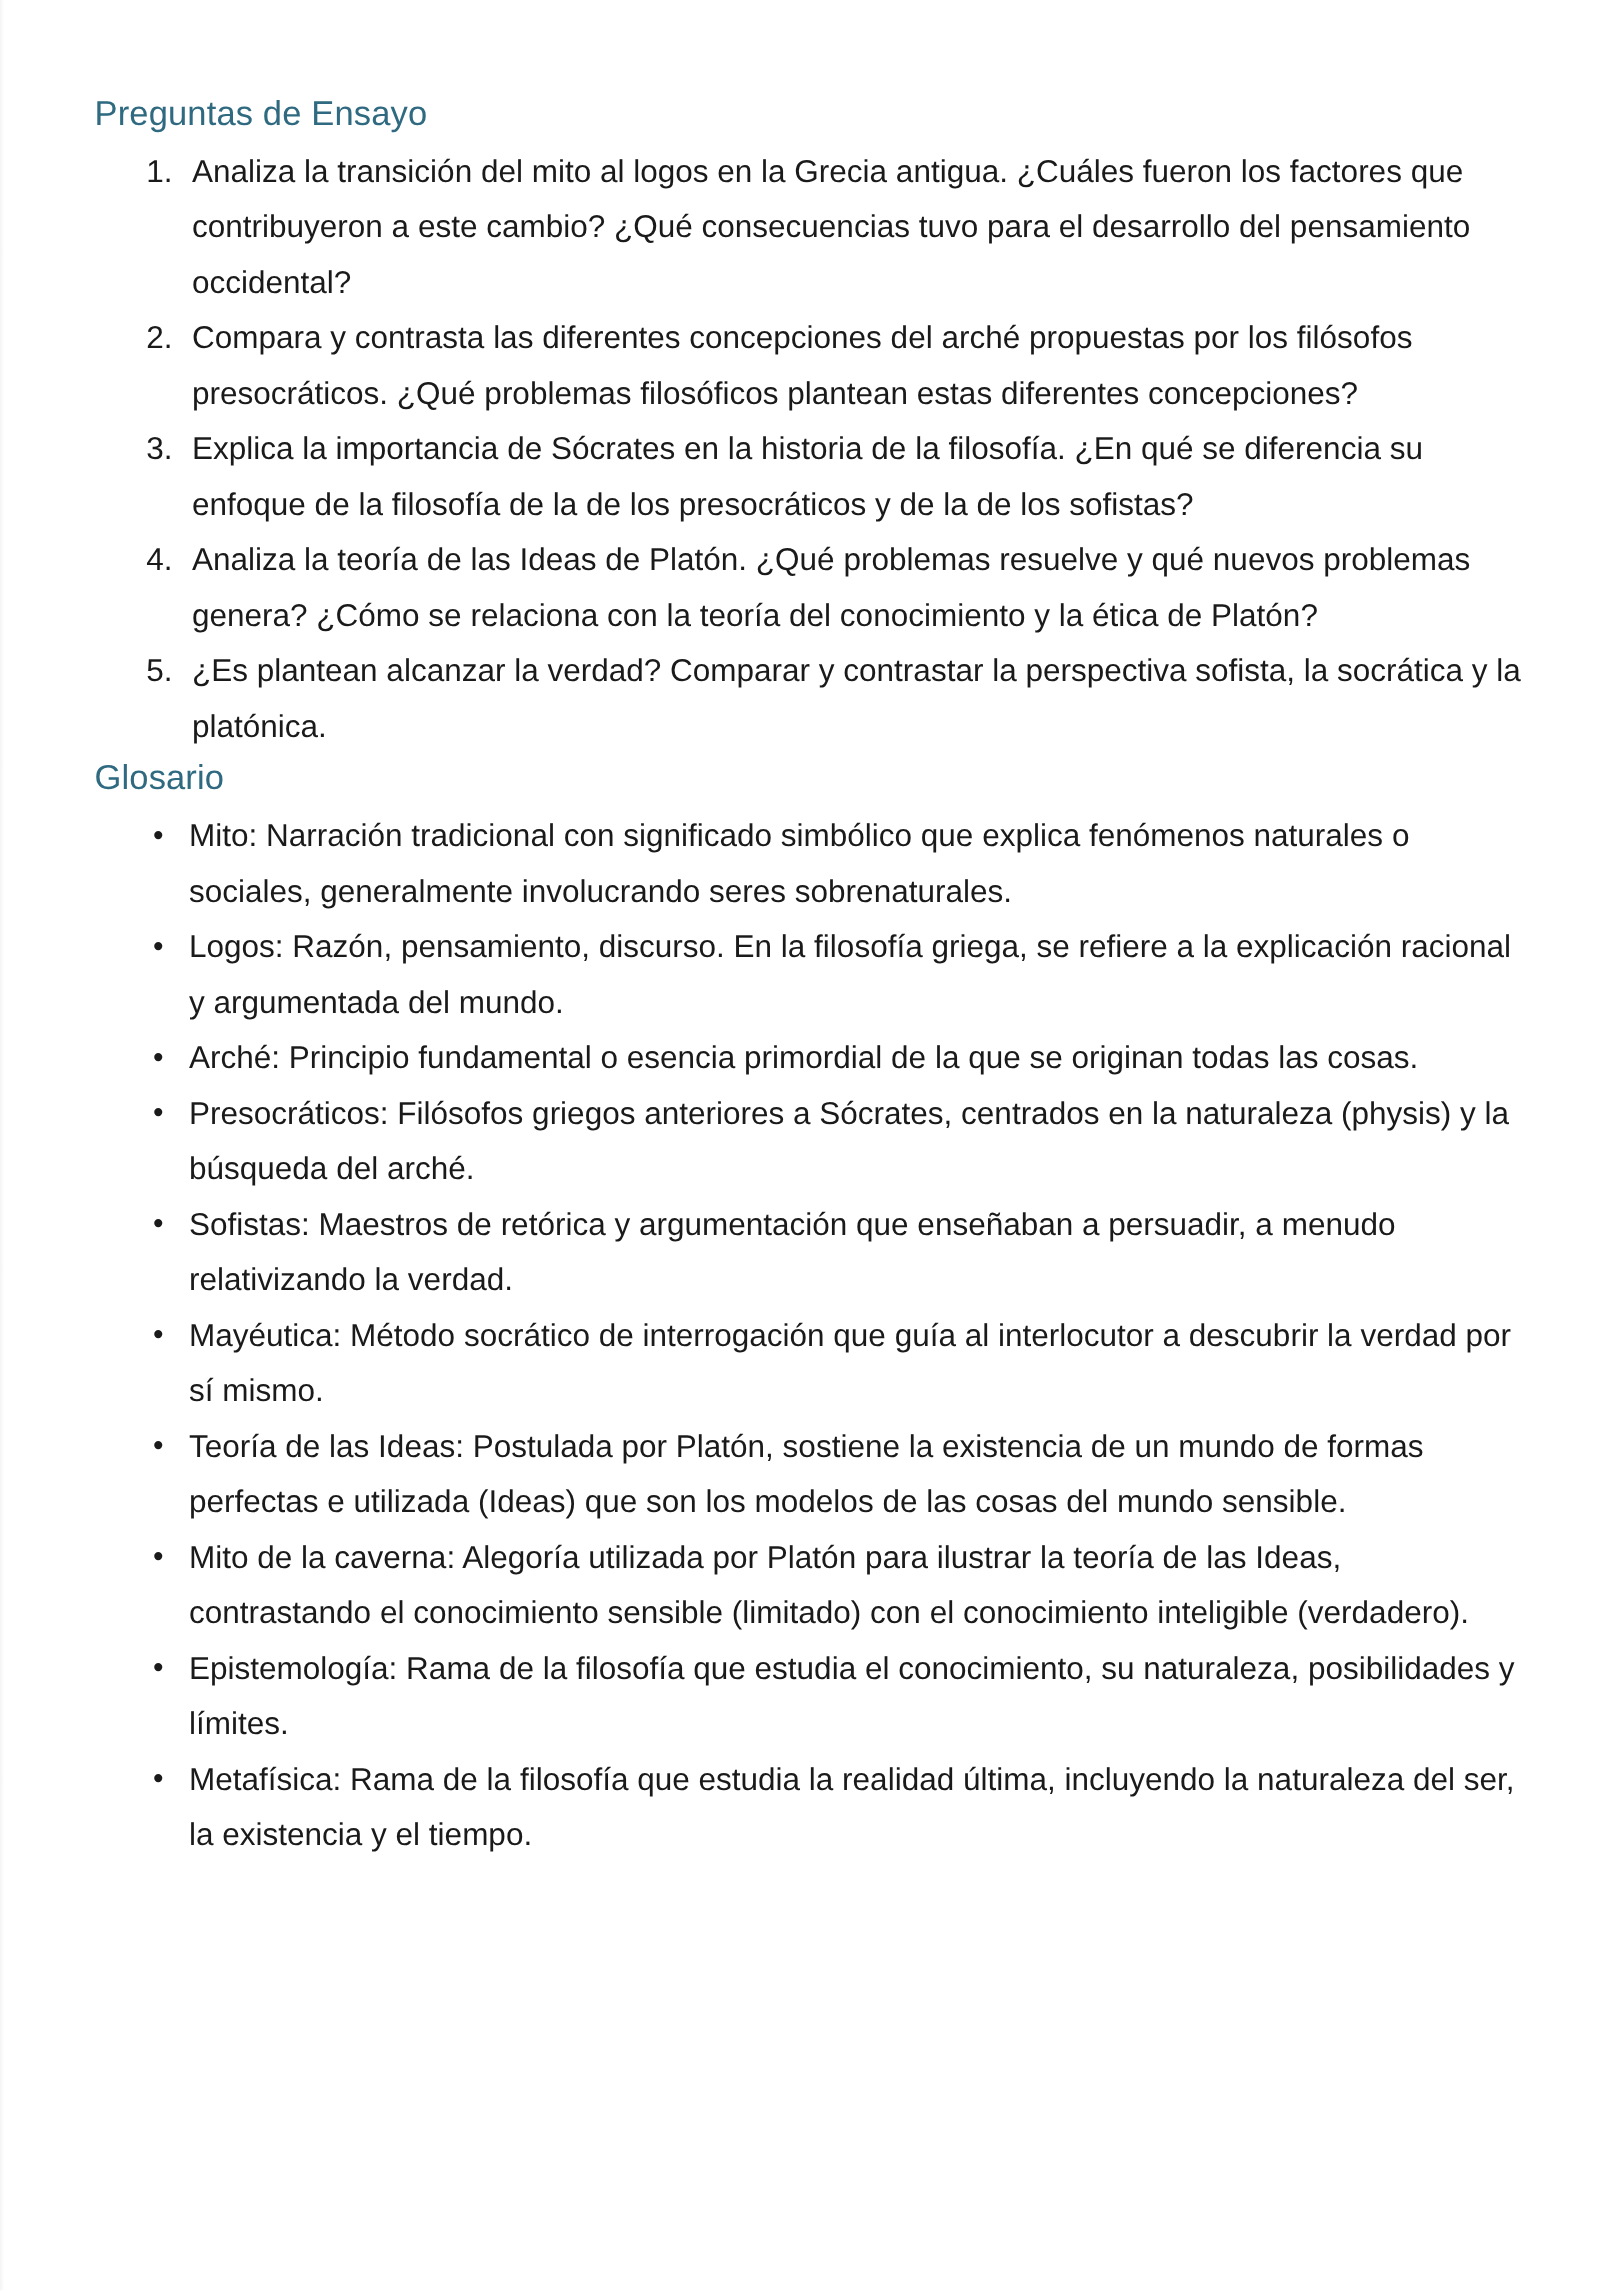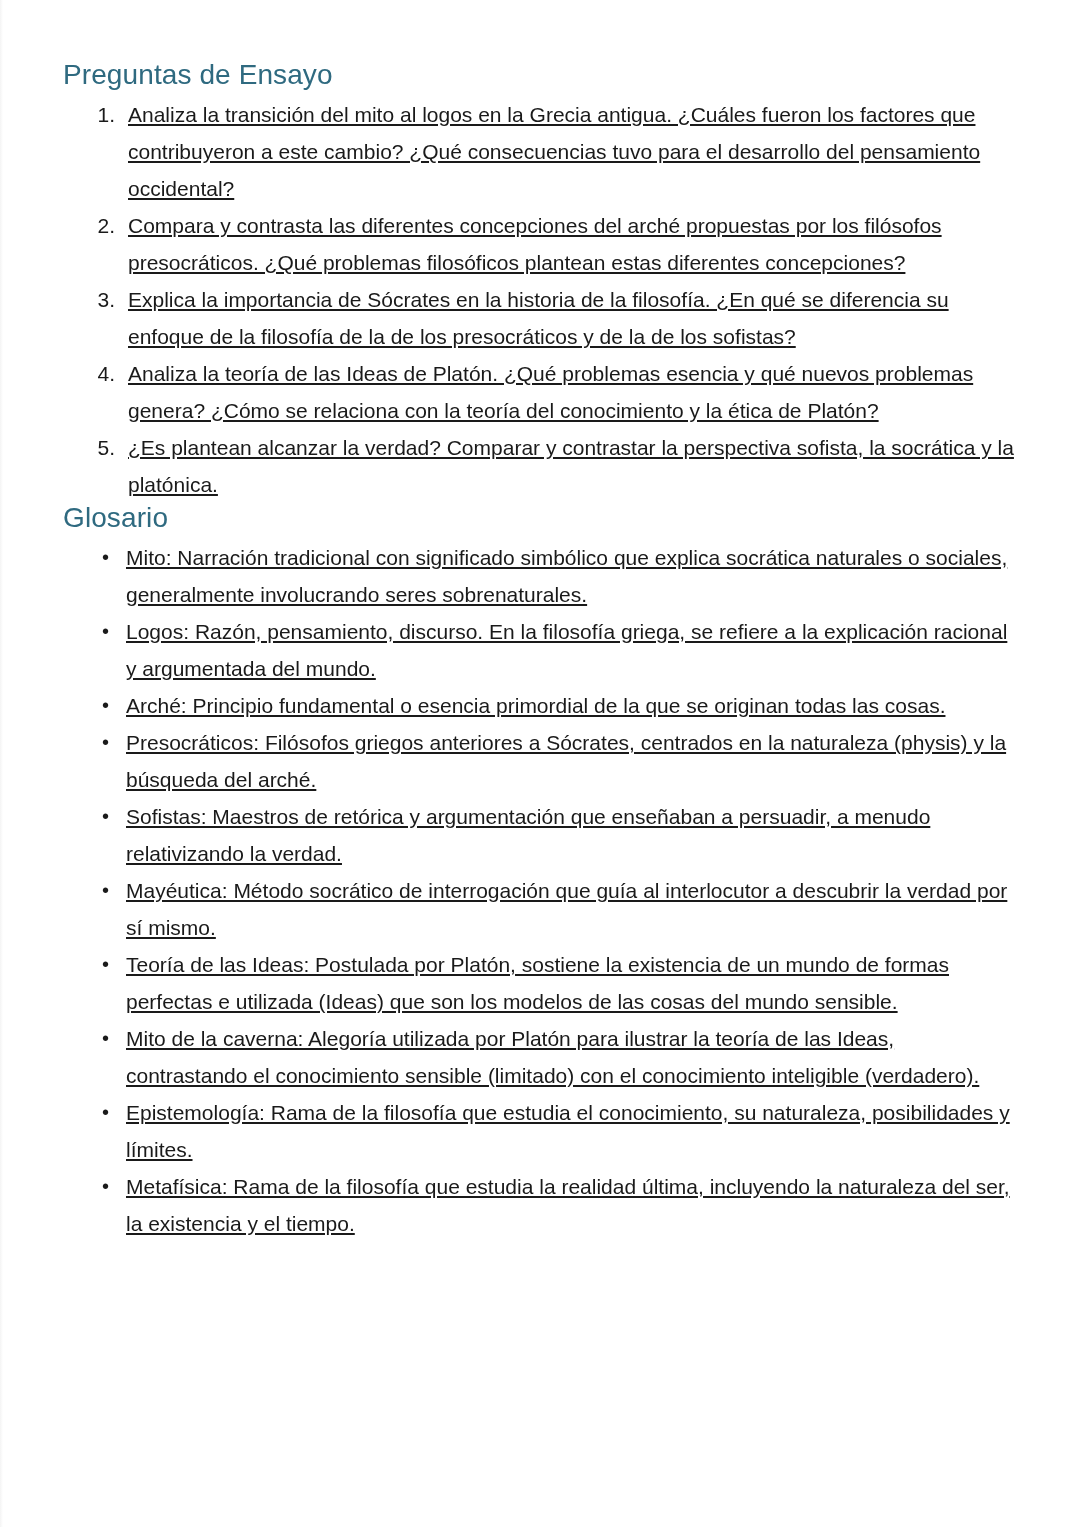--- a/index.html
+++ b/index.html
@@ -19,21 +19,21 @@
     position: relative;
     width: 1080px;
     min-height: 1527px;
     box-sizing: border-box;
     padding: 60px 64px 60px 63px;
     background: #ffffff;
   }
 
   
   .section-heading {
-    font-size: 28px;
+    font-size: 23px;
     line-height: 30px;
     font-weight: 400;
     color: #2f6a80;
     margin: 0 0 6px 0;
     letter-spacing: 0.1px;
   }
   .section + .section {
   }
 
   
@@ -70,21 +70,20 @@
   .bulleted li {
     padding-left: 63px;
   }
   .bulleted .marker {
     width: 46px;
     font-size: 20px;
   }
 
   .item-text {
     display: block;
-    text-decoration: underline;
   }
 
   
   .page::before {
     content: "";
     position: absolute;
     left: 0;
     top: 0;
     bottom: 0;
     width: 3px;
@@ -107,34 +106,34 @@
           <li>
             <span class="marker">2.</span>
             <span class="item-text">Compara y contrasta las diferentes concepciones del arché propuestas por los filósofos presocráticos. ¿Qué problemas filosóficos plantean estas diferentes concepciones?</span>
           </li>
           <li>
             <span class="marker">3.</span>
             <span class="item-text">Explica la importancia de Sócrates en la historia de la filosofía. ¿En qué se diferencia su enfoque de la filosofía de la de los presocráticos y de la de los sofistas?</span>
           </li>
           <li>
             <span class="marker">4.</span>
-            <span class="item-text">Analiza la teoría de las Ideas de Platón. ¿Qué problemas esencia y qué nuevos problemas genera? ¿Cómo se relaciona con la teoría del conocimiento y la ética de Platón?</span>
+            <span class="item-text">Analiza la teoría de las Ideas de Platón. ¿Qué problemas resuelve y qué nuevos problemas genera? ¿Cómo se relaciona con la teoría del conocimiento y la ética de Platón?</span>
           </li>
           <li>
             <span class="marker">5.</span>
             <span class="item-text">¿Es plantean alcanzar la verdad? Comparar y contrastar la perspectiva sofista, la socrática y la platónica.</span>
           </li>
         </ul>
       </section>
       <section class="section">
         <h2 class="section-heading">Glosario</h2>
         <ul class="doc-list bulleted">
           <li>
             <span class="marker">•</span>
-            <span class="item-text">Mito: Narración tradicional con significado simbólico que explica socrática naturales o sociales, generalmente involucrando seres sobrenaturales.</span>
+            <span class="item-text">Mito: Narración tradicional con significado simbólico que explica fenómenos naturales o sociales, generalmente involucrando seres sobrenaturales.</span>
           </li>
           <li>
             <span class="marker">•</span>
             <span class="item-text">Logos: Razón, pensamiento, discurso. En la filosofía griega, se refiere a la explicación racional y argumentada del mundo.</span>
           </li>
           <li>
             <span class="marker">•</span>
             <span class="item-text">Arché: Principio fundamental o esencia primordial de la que se originan todas las cosas.</span>
           </li>
           <li>

